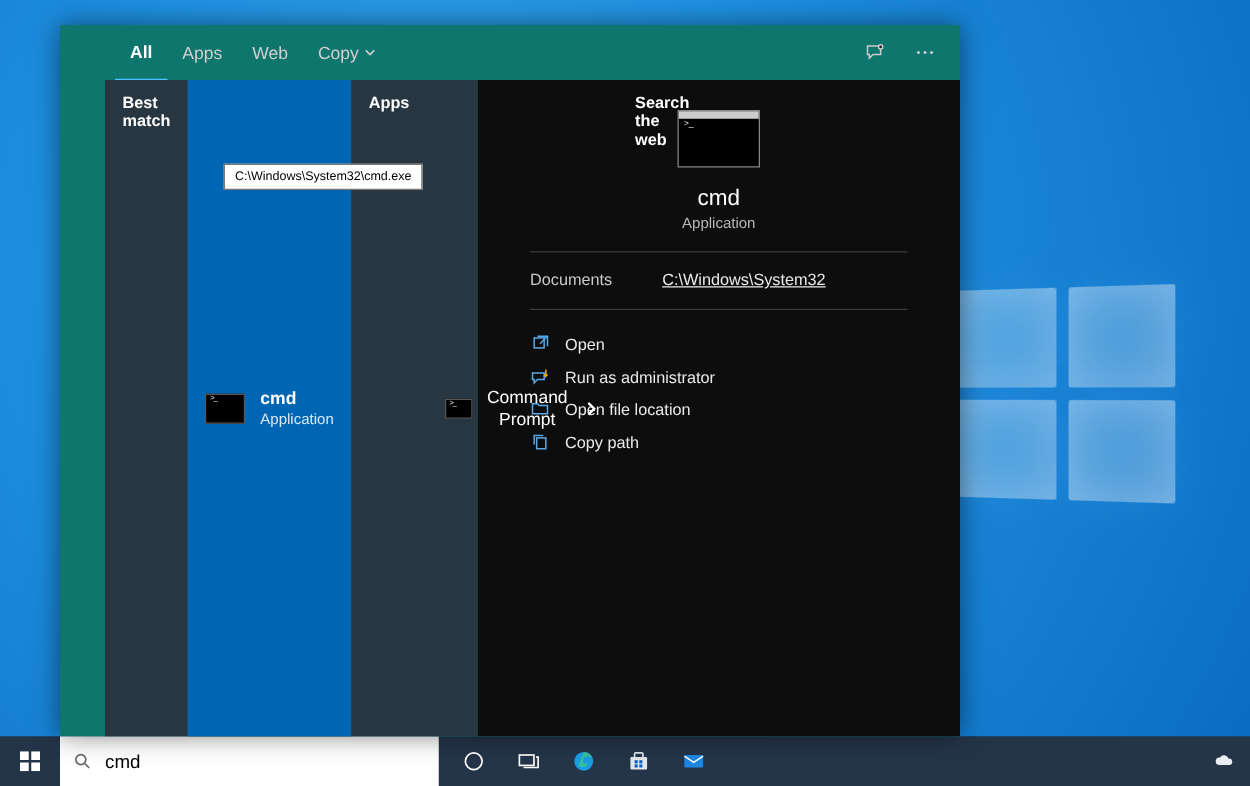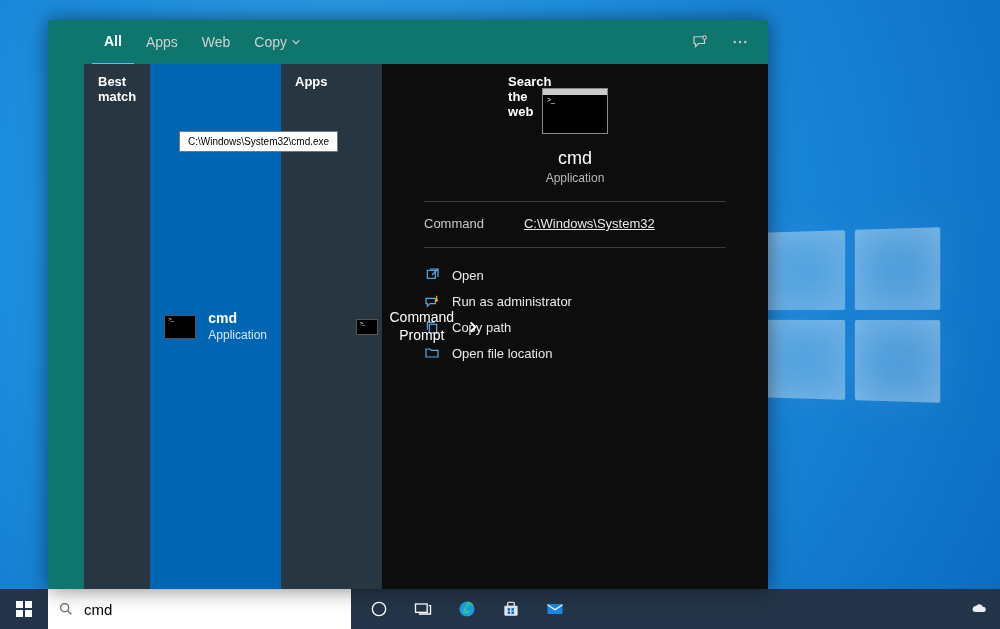--- a/index.html
+++ b/index.html
@@ -369,21 +369,21 @@
 
     </div>
 
     <div class="sp-right">
       <div class="detail-icon-wrap"></div>
       <div class="detail-title">cmd</div>
       <div class="detail-sub">Application</div>
 
       <div class="hsep"></div>
       <div class="meta-row">
-        <span class="meta-label">Command</span>
+        <span class="meta-label">Documents</span>
         <span class="meta-value">C:\Windows\System32</span>
       </div>
       <div class="hsep"></div>
 
       <div class="action-list">
         <div class="action-row">
           <svg viewBox="0 0 24 24" fill="none" stroke="currentColor" stroke-width="1.8">
               <rect x="5" y="5" width="12" height="12"></rect>
               <path d="M9 3h12v12"></path>
               <path d="M21 3l-9 9"></path>
@@ -392,30 +392,30 @@
         </div>
         <div class="action-row">
           <svg viewBox="0 0 24 24" fill="none" stroke="currentColor" stroke-width="1.8">
               <path d="M3 8h14v8H9l-4 4v-4H3z"></path>
               <path d="M19 4v8l2-2M19 12l-2-2" stroke="#f0b000"></path>
             </svg>
           <span>Run as administrator</span>
         </div>
         <div class="action-row">
           <svg viewBox="0 0 24 24" fill="none" stroke="currentColor" stroke-width="1.8">
+              <path d="M3 6h6l2 2h10v10H3z"></path>
+            </svg>
+          <span>Open file location</span>
+        </div>
+        <div class="action-row">
+          <svg viewBox="0 0 24 24" fill="none" stroke="currentColor" stroke-width="1.8">
               <rect x="8" y="8" width="11" height="13"></rect>
               <path d="M5 16V5h11"></path>
             </svg>
           <span>Copy path</span>
-        </div>
-        <div class="action-row">
-          <svg viewBox="0 0 24 24" fill="none" stroke="currentColor" stroke-width="1.8">
-              <path d="M3 6h6l2 2h10v10H3z"></path>
-            </svg>
-          <span>Open file location</span>
         </div>
       </div>
     </div>
   </div>
 </div>
 
 <div class="taskbar">
   <div class="start-button">
     <svg class="start-svg" viewBox="0 0 16 16">
       <rect x="0" y="0" width="7" height="7" fill="#fff"></rect>

